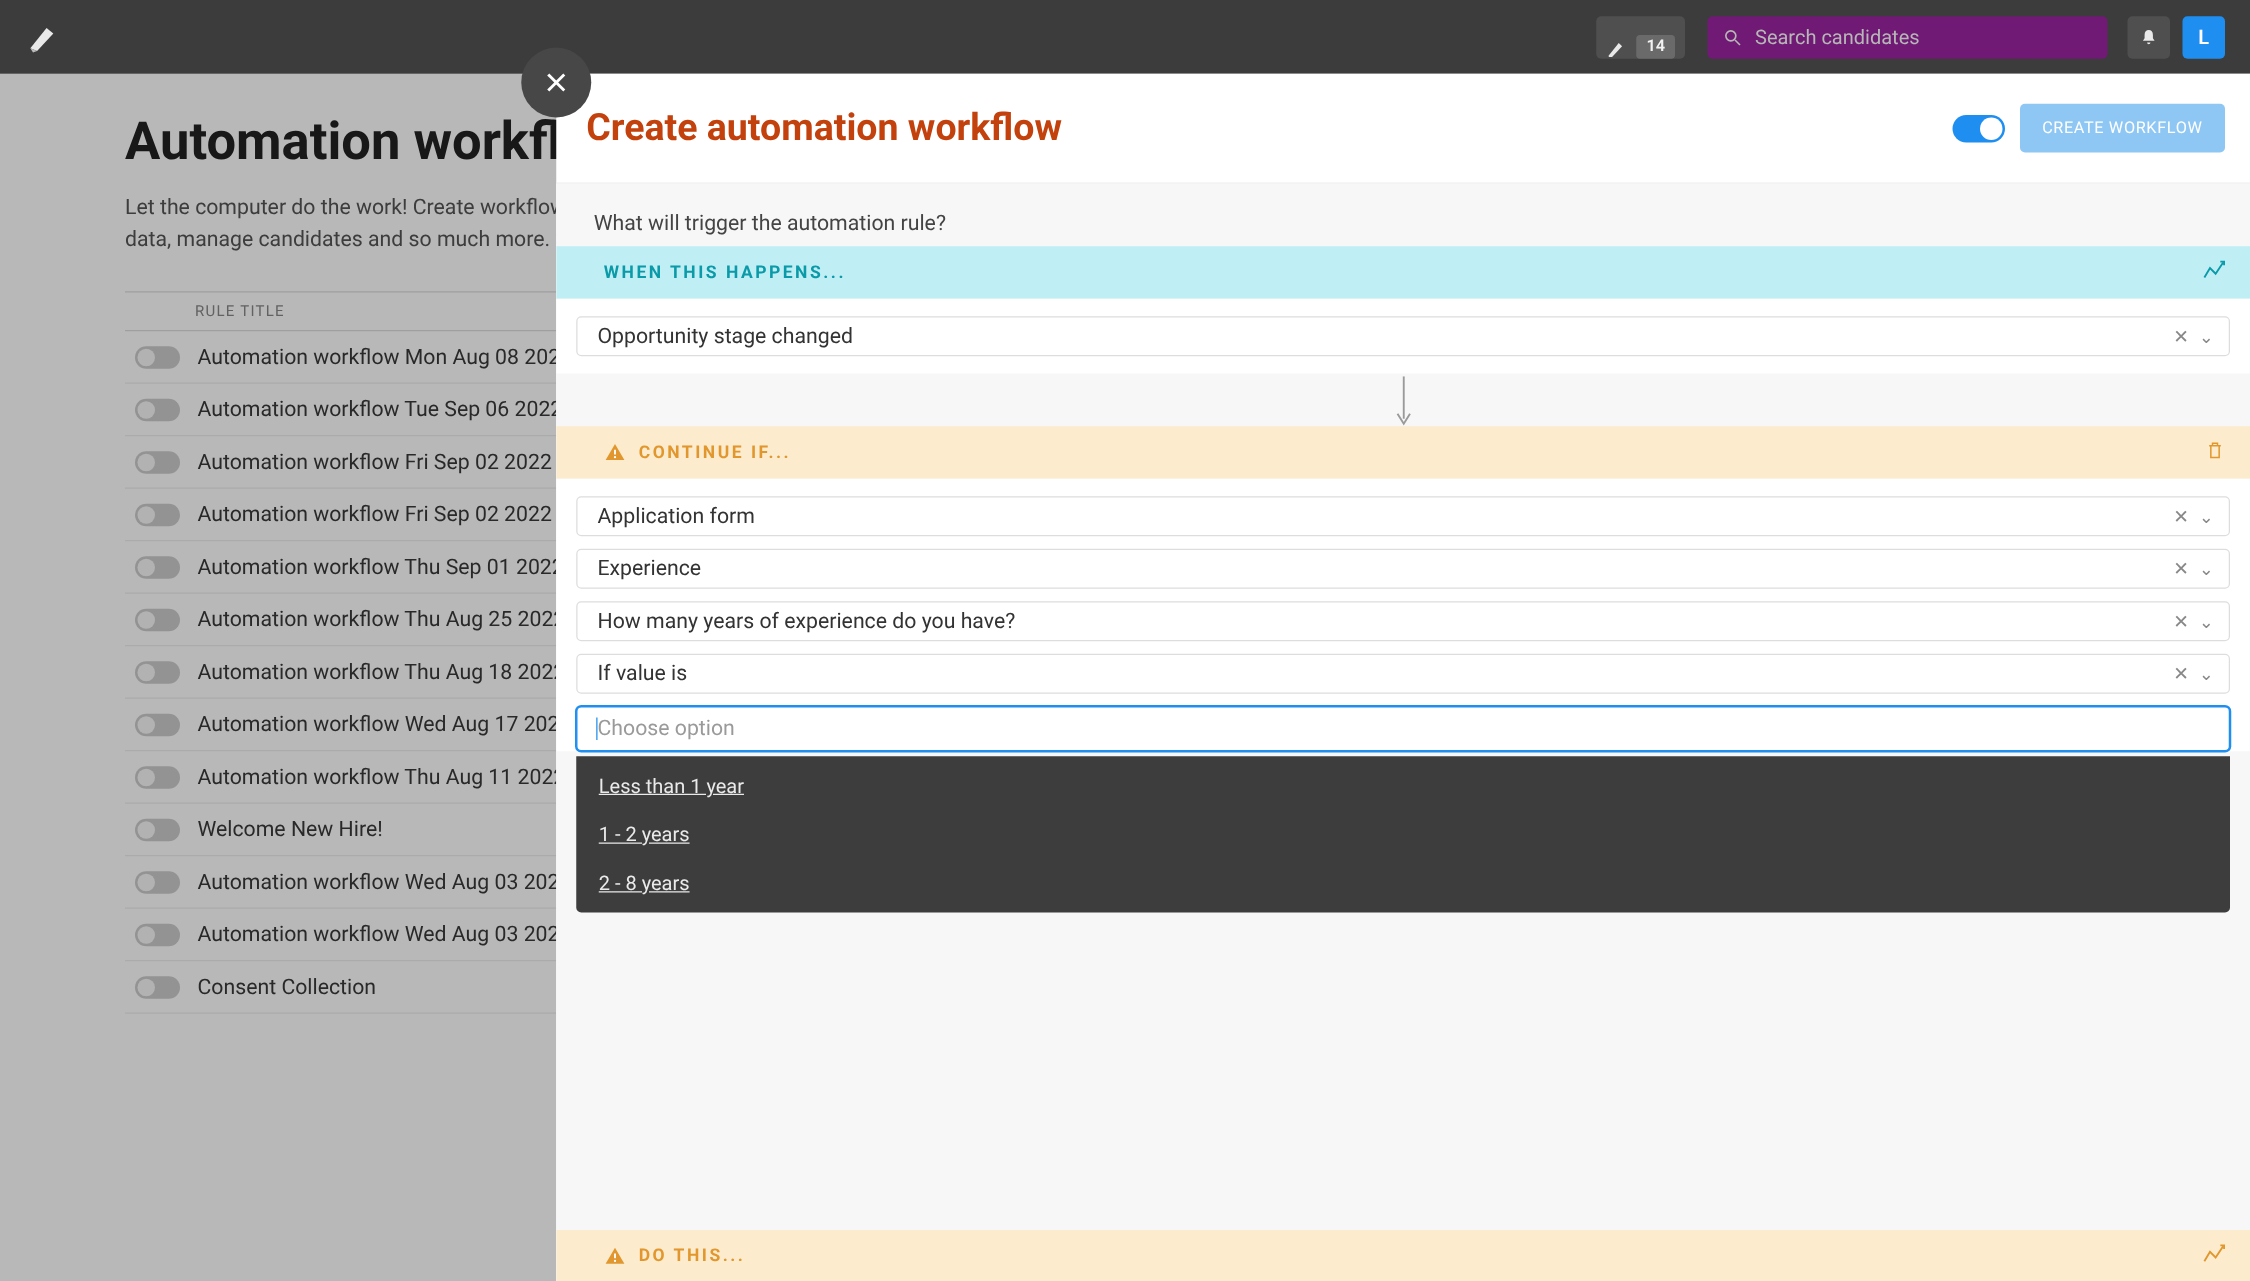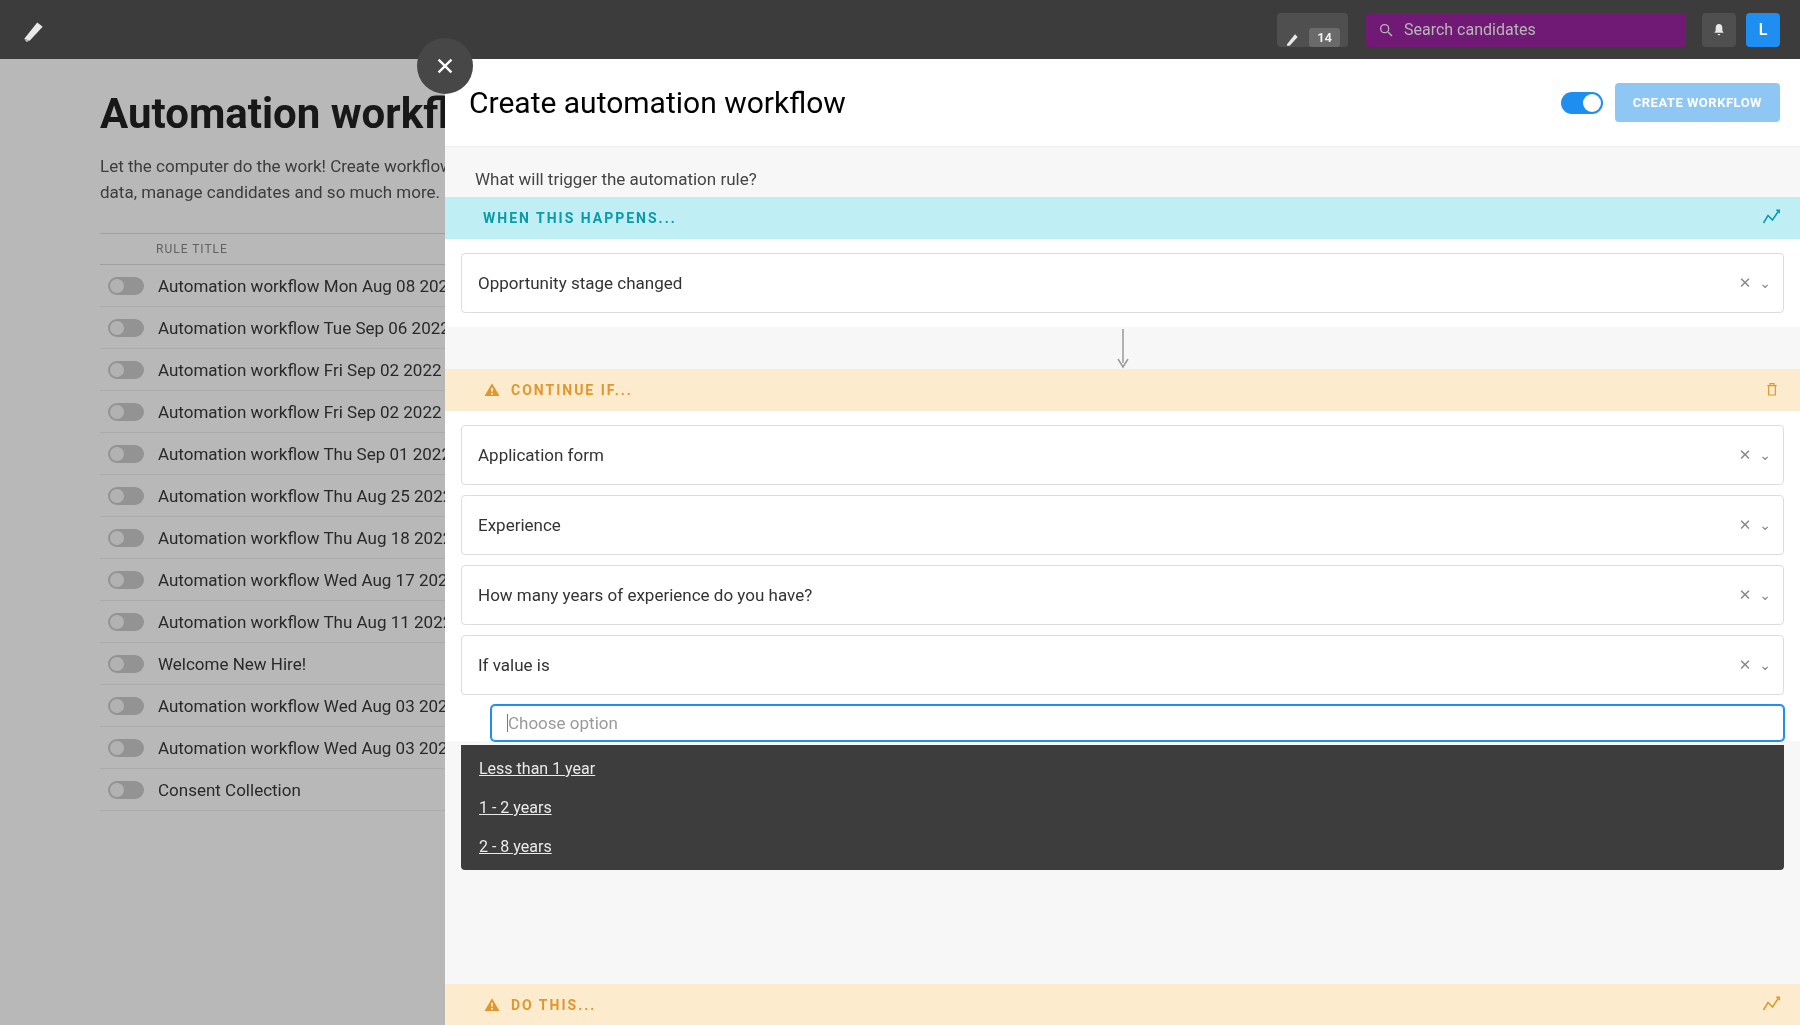--- a/index.html
+++ b/index.html
@@ -77,57 +77,57 @@
     color:#fff; cursor:pointer; z-index: 20;
   }
   .panel {
     position:absolute; top:59px; right:0; bottom:0; left:445px;
     background:#fff; display:flex; flex-direction:column; z-index:15;
   }
   .panel-header {
     height: 88px; display:flex; align-items:center;  padding: 0 20px 0 24px;
     border-bottom: 1px solid #eee;
   }
-  .panel-title { font-size: 30px; font-weight:400; color:#000000; flex:1; }
+  .panel-title { font-size: 30px; font-weight:700; color:#c2410c; flex:1; }
   .big-toggle {
     width: 42px; height: 22px; background:#1f8ef1; border-radius:12px; position:relative;
     margin-right: 12px;
   }
   .big-toggle::after {
     content:""; position:absolute; right:2px; top:2px; width:18px; height:18px;
     background:#fff; border-radius:50%;
   }
   .create-btn {
-    background:#8fc7f4; color:#fff; font-size:13px; font-weight:700; letter-spacing:0.5px;
+    background:#8fc7f4; color:#fff; font-size:13px; font-weight:400; letter-spacing:0.5px;
     padding: 12px 18px; border-radius:4px; border:none;
   }
   .panel-body { flex:1; overflow:hidden; background:#f7f7f7; position:relative;}
   .question {
     font-size:17px; color:#444; padding: 22px 0 8px 30px; background:#f7f7f7;
   }
   .section-bar {
     height: 42px; display:flex; align-items:center; padding: 0 20px 0 38px;
     font-size:14px; font-weight:700; letter-spacing: 2px;
   }
   .section-bar.when { background:#bfeef5; color:#0a9aa8; }
   .section-bar.continue { background:#fceccd; color:#e1972e; }
   .section-bar.dothis { background:#fceccd; color:#e1972e; position:absolute; bottom:-1px; left:0; right:0;}
   .section-bar .warn-icon { margin-right: 10px; display:flex; }
   .section-bar .right-icon { margin-left:auto; }
   .trash-icon { color:#e1972e; }
   .section-content { padding: 14px 16px; background:#fff;}
   .select-row {
-    border:1px solid #ddd; border-radius:4px; height:60px; display:flex; align-items:center;
+    border:1px solid #ddd; border-radius:4px; height:32px; display:flex; align-items:center;
     padding: 0 12px 0 16px; font-size:17px; color:#333; margin-bottom: 10px; background:#fff;
   }
   .select-row:last-child { margin-bottom: 0; }
   .select-row .label { flex:1; }
   .select-row .clear-x { color:#888; margin-right:8px; font-size:15px;}
   .select-row .chev { color:#888; font-size:14px; }
-  .select-row.focused { border:1px solid #1f8ef1; box-shadow: 0 0 0 1px #1f8ef1; height:36px;margin-left:30px;}
+  .select-row.focused { border:1px solid #1f8ef1; box-shadow: 0 0 0 1px #1f8ef1; height:36px;}
   .select-row.focused .label { color:#9a9a9a; position:relative; }
   .select-row.focused .label::before {
      content:""; position:absolute; left:-1px; top:1px; bottom:1px; width:1px; background:#1f8ef1;
   }
   .arrow-down-connector {
     height: 42px; background:#f7f7f7; display:flex; justify-content:center; align-items:flex-end;
   }
   .arrow-down-connector svg { display:block; }
 
   

